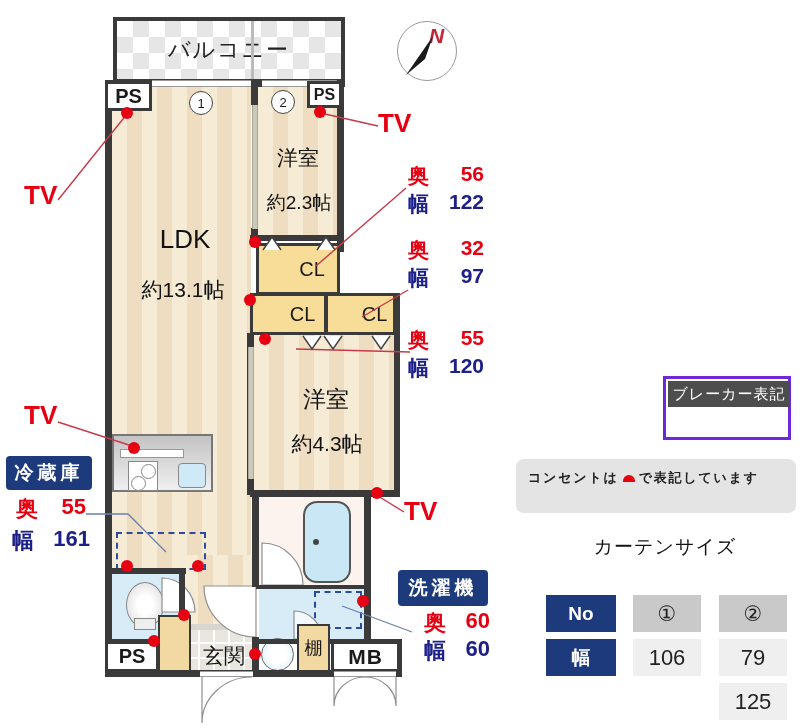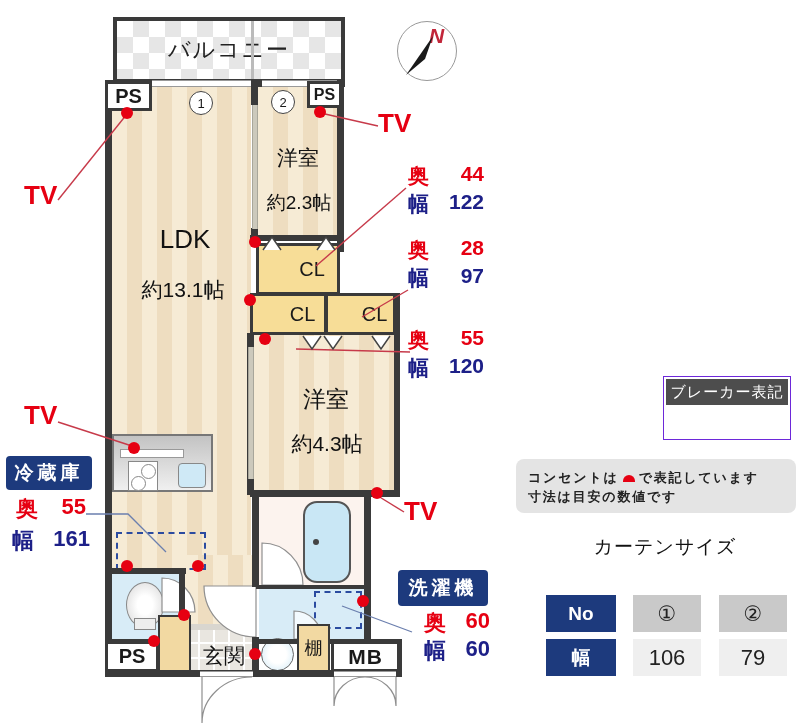--- a/index.html
+++ b/index.html
@@ -181,29 +181,29 @@
   <div class="roomlbl" style="left:284px;top:430px;width:86px;font-size:21px;">約4.3帖</div>
   <div class="roomlbl" style="left:192px;top:642px;width:64px;font-size:21px;">玄関</div>
 
   <div class="tv" style="left:24px;top:180px;">TV</div>
   <div class="tv" style="left:378px;top:108px;">TV</div>
   <div class="tv" style="left:24px;top:400px;">TV</div>
   <div class="tv" style="left:404px;top:496px;">TV</div>
 
   <div class="mrow red" style="left:408px;top:162px;width:76px;">
       <span>奥</span>
-      <span>44</span>
+      <span>56</span>
     </div>
   <div class="mrow blue" style="left:408px;top:190px;width:76px;">
       <span>幅</span>
       <span>122</span>
     </div>
   <div class="mrow red" style="left:408px;top:236px;width:76px;">
       <span>奥</span>
-      <span>28</span>
+      <span>32</span>
     </div>
   <div class="mrow blue" style="left:408px;top:264px;width:76px;">
       <span>幅</span>
       <span>97</span>
     </div>
   <div class="mrow red" style="left:408px;top:326px;width:76px;">
       <span>奥</span>
       <span>55</span>
     </div>
   <div class="mrow blue" style="left:408px;top:354px;width:76px;">
@@ -224,30 +224,30 @@
   <div class="tagbox" style="left:398px;top:570px;width:90px;height:36px;font-size:19px;">洗濯機</div>
   <div class="mrow red" style="left:424px;top:608px;width:66px;font-size:22px;">
       <span>奥</span>
       <span>60</span>
     </div>
   <div class="mrow blue" style="left:424px;top:636px;width:66px;font-size:22px;">
       <span>幅</span>
       <span>60</span>
     </div>
 
-  <div class="abs" style="left:663px;top:376px;width:128px;height:64px;background:#fff;border:1px solid #6d28d9;box-sizing:border-box;z-index:50;">
+  <div class="abs" style="left:663px;top:376px;width:128px;height:64px;background:#fff;border:3px solid #6d28d9;box-sizing:border-box;z-index:50;">
     <div class="abs" style="left:2px;top:2px;width:122px;height:26px;background:#4d4d4d;color:#fff;display:flex;align-items:center;justify-content:center;font-size:15px;letter-spacing:1px;">ブレーカー表記</div>
   </div>
 
   <div class="abs" style="left:516px;top:459px;width:280px;height:54px;background:#e4e4e4;border-radius:8px;box-sizing:border-box;padding:9px 12px;font-size:13px;font-weight:700;letter-spacing:1.8px;color:#222;line-height:19px;z-index:50;">
     <div><span>コンセントは</span><span class="dome"></span><span>で表記しています</span></div>
-    <div>寸法は目安の数値です</div>
   </div>
 
   <div class="abs" style="left:570px;top:534px;width:190px;text-align:center;font-size:19px;letter-spacing:1px;color:#111;z-index:50;">カーテンサイズ</div>
   <div class="thead" style="left:546px;top:595px;width:70px;height:37px;">No</div>
   <div class="thead" style="left:546px;top:639px;width:70px;height:37px;">幅</div>
   <div class="tcell top" style="left:633px;top:595px;width:68px;height:37px;">①</div>
   <div class="tcell top" style="left:719px;top:595px;width:68px;height:37px;">②</div>
   <div class="tcell" style="left:633px;top:639px;width:68px;height:37px;">106</div>
   <div class="tcell" style="left:719px;top:639px;width:68px;height:37px;">79</div>
+  <div class="tcell" style="left:719px;top:683px;width:68px;height:37px;">125</div>
 
 </div>
 
 </body></html>

